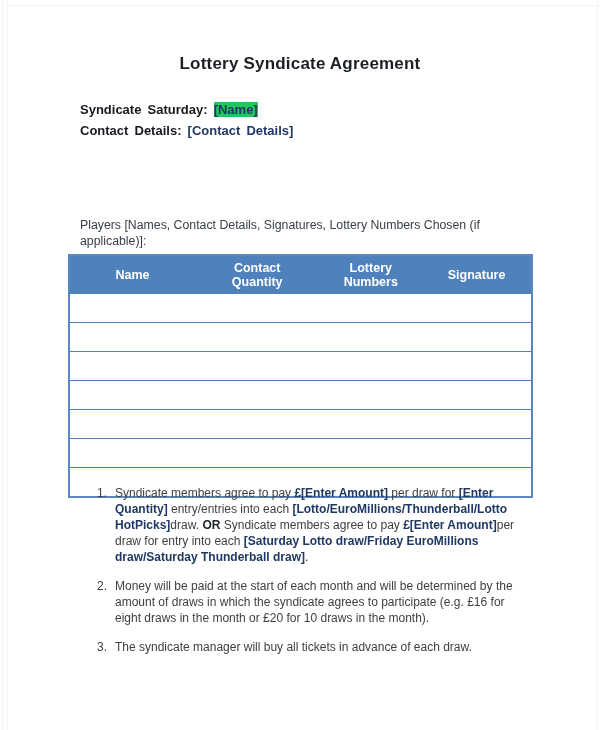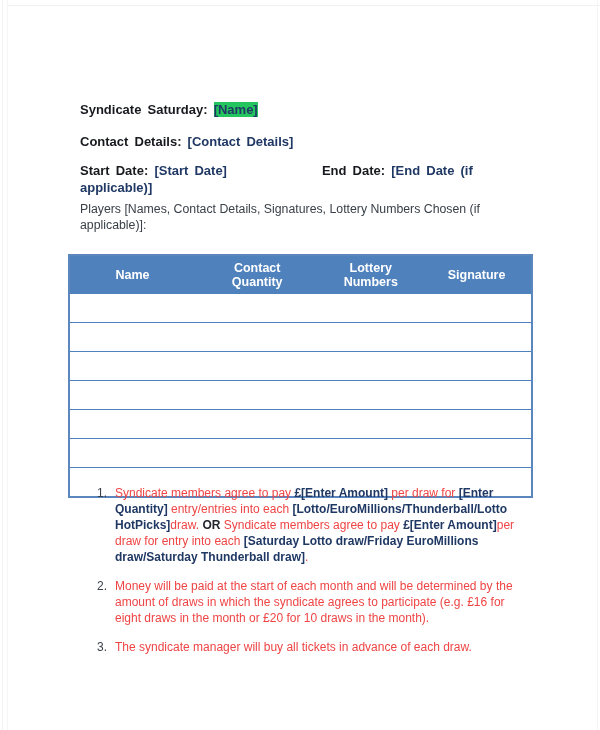--- a/index.html
+++ b/index.html
@@ -21,23 +21,23 @@
 
   .doc-title {
     position:absolute; top:54px; left:0; width:600px;
     text-align:center;
     font-size:17px; font-weight:bold; color:#1c1f26;
     letter-spacing:0.2px;
   }
 
   .fieldline { position:absolute; left:80px; font-size:13px; font-weight:bold; color:#17191e; word-spacing:2.5px; line-height:17px; }
   .fl-manager { top:101px; width:460px; }
-  .fl-contact { top:133px; width:460px; }
+  .fl-contact { top:122px; width:460px; }
   .fl-dates   { top:162px; width:450px; }
-  .players-intro { position:absolute; left:80px; top:201px; width:455px; font-size:12.3px; font-weight:normal; color:#3a4049; line-height:16px; }
+  .players-intro { position:absolute; left:80px; top:217px; width:455px; font-size:12.3px; font-weight:normal; color:#3a4049; line-height:16px; }
 
   .val { color:#1f3864; font-weight:bold; }
   .hl  { background:#22c55e; }
   .tabgap { display:inline-block; width:95px; }
 
   table.players {
     position:absolute; left:68px; top:254px;
     width:465px; border-collapse:collapse;
     border:2px solid #5b87be;
   }
@@ -53,53 +53,47 @@
     border-top:1px solid #4f81bd;
     border-bottom:1px solid #4f81bd;
     border-left:none; border-right:none;
   }
   col.c1 { width:127px; } col.c2 { width:125px; } col.c3 { width:103px; } col.c4 { width:110px; }
 
   ol.terms { position:absolute; left:97px; top:485px; margin:0; padding:0; list-style:none; width:440px; }
   ol.terms li { display:flex; margin:0 0 13px 0; }
   .term-num { width:18px; flex:0 0 18px; font-size:12px; line-height:16px; color:#3a4049; }
   .term-text { width:415px; font-size:12px; line-height:16px; color:#3a4049; margin:0; }
-  .r-normal { color:#ef4444; }
+  .r-normal { color:#404040; }
   .r-value  { color:#1f3864; font-weight:bold;margin-top:36px; }
   .r-bold   { color:#23262c; font-weight:bold; }
 </style>
 </head>
 <body>
 
 <div class="page">
   <div class="frame-top"></div>
   <div class="frame-left-a"></div>
   <div class="frame-left-b"></div>
   <div class="frame-right"></div>
 
+  <div class="doc-title">Lottery Syndicate Agreement</div>
 
   <div class="fieldline fl-manager">
     <span>Syndicate Saturday:</span>
     <span> </span>
     <span class="val hl">[Name]</span>
   </div>
 
   <div class="fieldline fl-contact">
     <span>Contact Details:</span>
     <span> </span>
     <span class="val">[Contact Details]</span>
   </div>
 
-  <div class="fieldline fl-dates">
-    <span>Start Date:</span>
-    <span> </span>
-    <span class="val">[Start Date]</span><span class="tabgap"></span><span>End Date:</span>
-    <span> </span>
-    <span class="val">[End Date (if applicable)]</span>
-  </div>
 
   <div class="players-intro">Players [Names, Contact Details, Signatures, Lottery Numbers Chosen (if applicable)]:</div>
 
   <table class="players">
     <colgroup>
         <col class="c1">
         <col class="c2">
         <col class="c3">
         <col class="c4">
       </colgroup>

